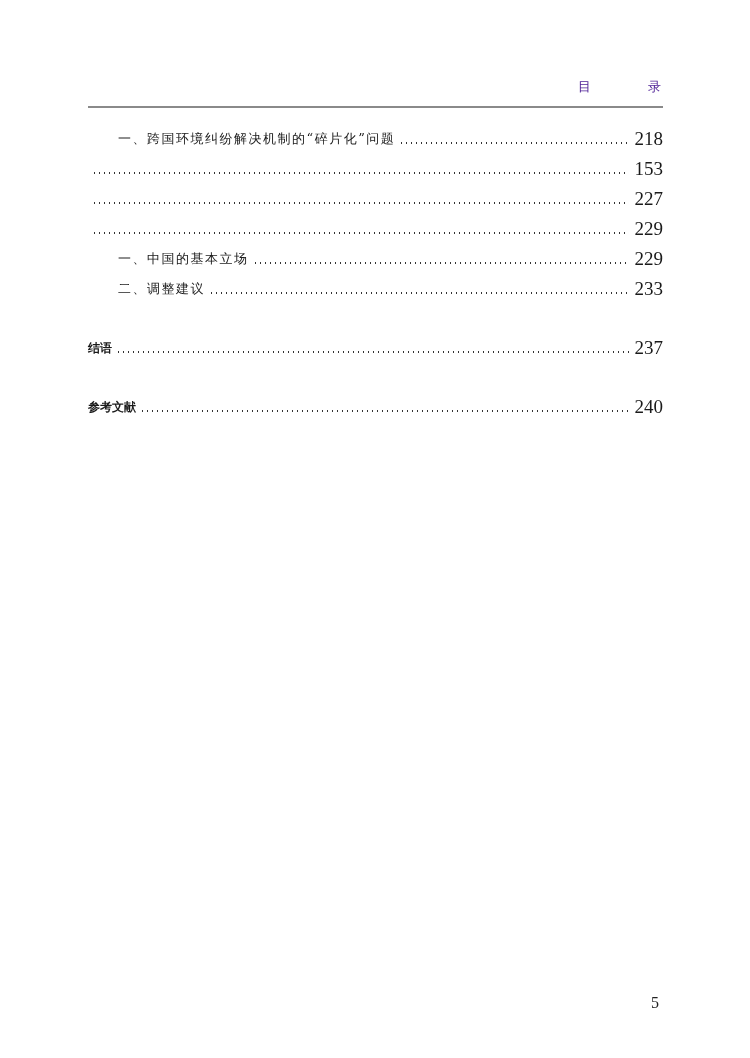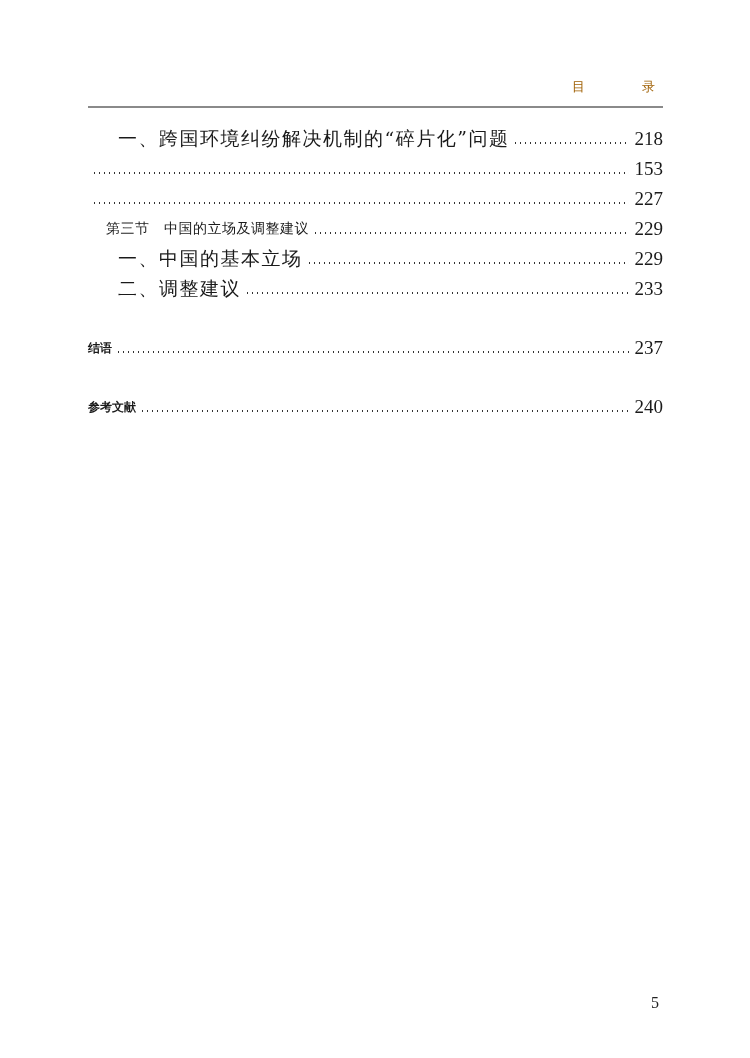--- a/index.html
+++ b/index.html
@@ -6,37 +6,37 @@
   body {
     width: 750px; height: 1058px; position: relative; overflow: hidden;
     font-family: "DejaVu Serif", "Liberation Serif", serif;
     color: #1a1a1a;
   }
   .header {
     position: absolute; left: 88px; top: 78px; width: 575px; height: 28px;
     border-bottom: 2px solid #8a8a8a;
   }
   .header-title {
-    position: absolute; right: 8px; top: 0px;
-    font-size: 13px; letter-spacing: 22px; margin-right: -22px; color: #a16207;
+    position: absolute; right: 2px; top: 0px;
+    font-size: 13px; letter-spacing: 22px; margin-right: -22px; color: #4c1d95;
   }
   .toc { position: absolute; left: 88px; top: 0; width: 575px; }
   .row {
     position: absolute; left: 0; width: 575px; height: 22px;
     display: flex; align-items: center; white-space: nowrap;
     font-size: 14px;
   }
   .row .label { flex: 0 0 auto; }
   .row .leader {
     flex: 1 1 auto; margin: 0 6px 0 4px; height: 2px; align-self: center; margin-top: 8px;
     background-image: radial-gradient(circle, #333 0.8px, transparent 1px);
     background-size: 5px 2px; background-repeat: repeat-x;
   }
   .row .page { flex: 0 0 auto; font-family: "Liberation Serif", serif; font-size: 19px; }
-  .lvl2 .label { padding-left: 30px; letter-spacing: 1.5px; font-size: 19px; }
+  .lvl2 .label { padding-left: 30px; letter-spacing: 1.5px; font-size: 13px; }
   .lvl1 .label { padding-left: 18px; font-family: "DejaVu Sans", sans-serif; font-size: 14px; letter-spacing: 0.5px; }
   .lvl0 .label { font-family: "DejaVu Sans", sans-serif; font-size: 12px; font-weight: bold; }
   .page-number {
     position: absolute; left: 651px; top: 994px;
     font-family: "Liberation Serif", serif; font-size: 16px; color: #222;
   }
 </style>
 </head>
 <body>
 
@@ -52,21 +52,20 @@
   </div>
   <div class="row lvl2" style="top:158px">
     <span class="leader"></span>
     <span class="page">153</span>
   </div>
   <div class="row lvl2" style="top:188px">
     <span class="leader"></span>
     <span class="page">227</span>
   </div>
   <div class="row lvl1" style="top:218px">
-    <span class="label">第三节　中国的立场及调整建议</span>
     <span class="leader"></span>
     <span class="page">229</span>
   </div>
   <div class="row lvl2" style="top:248px">
     <span class="label">一、中国的基本立场</span>
     <span class="leader"></span>
     <span class="page">229</span>
   </div>
   <div class="row lvl2" style="top:278px">
     <span class="label">二、调整建议</span>

